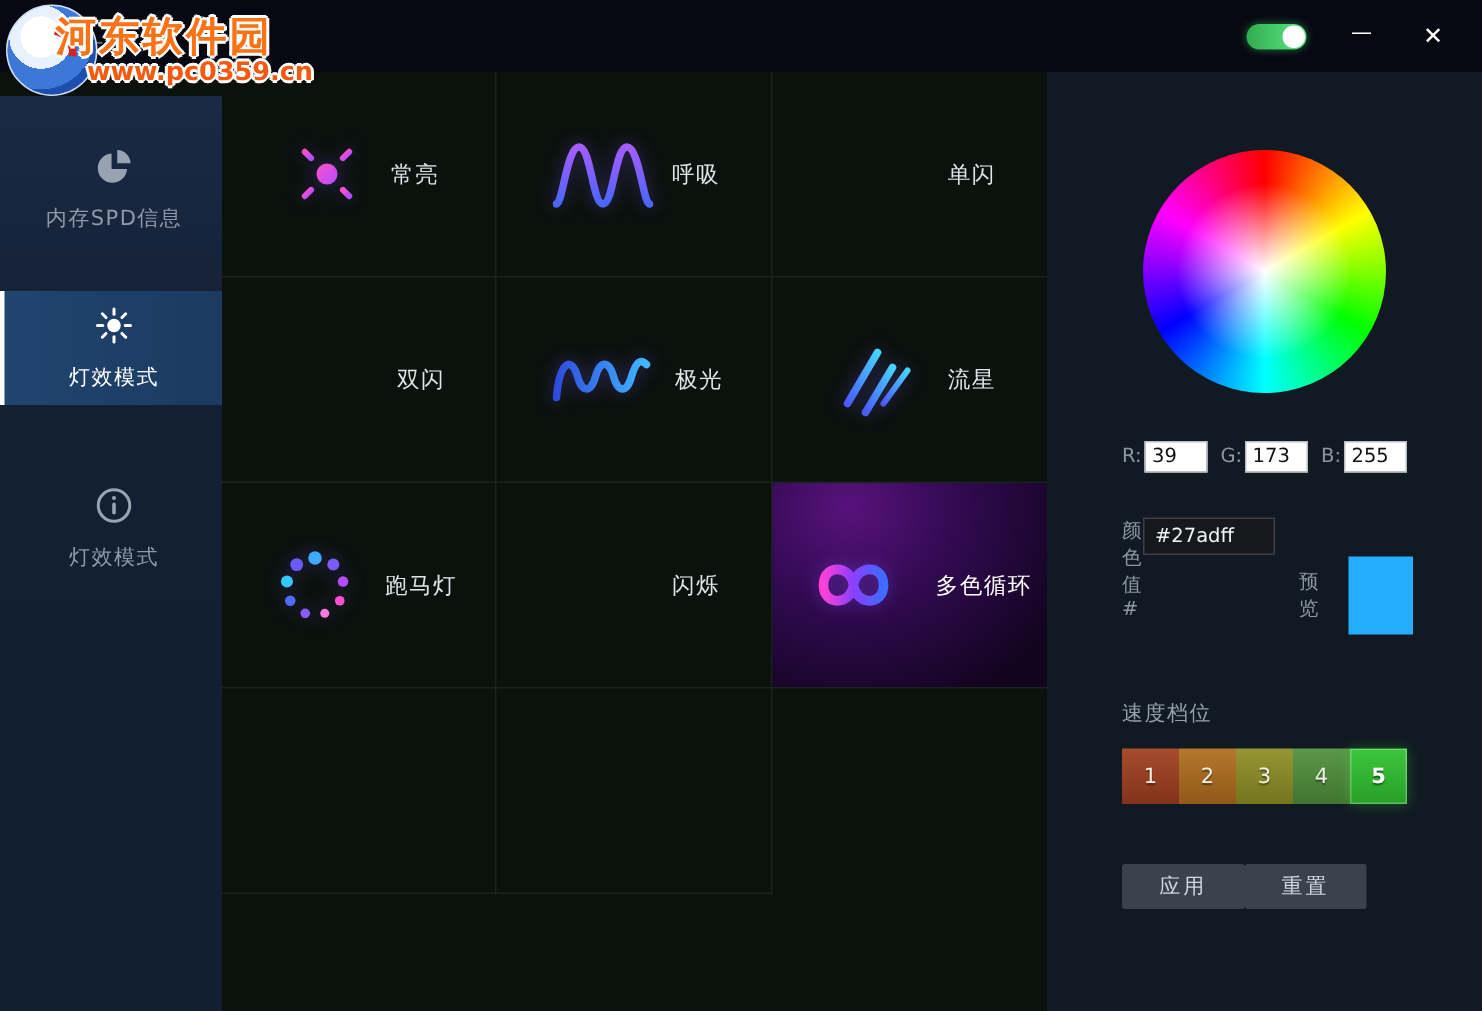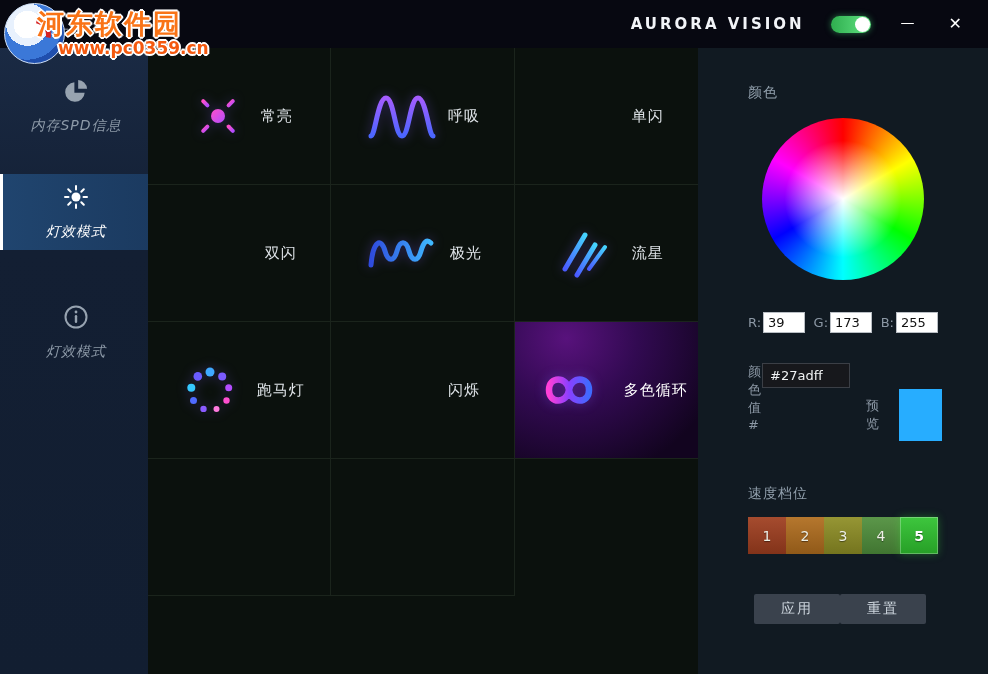--- a/index.html
+++ b/index.html
@@ -23,21 +23,21 @@
     background:radial-gradient(circle at 38% 35%, #ffffff 0 26%, #e8f1fd 26% 40%, #3b78d8 40% 66%, #1f4fae 66% 100%);
     border:1px solid #cfe0f7; }
   .wm-badge::after { content:""; position:absolute; left:12px; top:14px; width:24px; height:24px; border-radius:50%;
     border:5px solid transparent; border-right-color:#d62222; transform:rotate(-35deg); }
   .wm-name { position:absolute; left:37px; top:6px; font-size:27px; font-weight:bold; color:#f97316; letter-spacing:2px;
     text-shadow:-2px 0 0 #fff,2px 0 0 #fff,0 -2px 0 #fff,0 2px 0 #fff,-1px -1px 0 #fff,1px 1px 0 #fff,1px -1px 0 #fff,-1px 1px 0 #fff; }
   .wm-url { position:absolute; left:58px; top:38px; font-size:17px; font-weight:bold; color:#f4590f;
     text-shadow:-2px 0 0 #fff,2px 0 0 #fff,0 -2px 0 #fff,0 2px 0 #fff,-1px -1px 0 #fff,1px 1px 0 #fff,1px -1px 0 #fff,-1px 1px 0 #fff; }
 
   
-  .sidebar { position:absolute; left:0; top:44px; width:152px; bottom:0; background:linear-gradient(#1a2a44,#131f33 32%,#121e31);font-style:italic; }
+  .sidebar { position:absolute; left:0; top:64px; width:152px; bottom:0; background:linear-gradient(#1a2a44,#131f33 32%,#121e31); }
   .side-item { position:relative; height:76px; display:flex; flex-direction:column; align-items:center; justify-content:center; gap:9px; cursor:pointer; color:#8d9aa8; }
   .side-item .side-label { font-size:14px; letter-spacing:1px; }
   .side-item.first { margin-top:24px; }
   .side-item.active { margin-top:30px; background:linear-gradient(90deg,#20456f,#1b3a60); color:#ffffff; }
   .side-item.active::before { content:""; position:absolute; left:0; top:0; width:3px; height:100%; background:#fff; }
   .side-item.last { margin-top:44px; }
 
   
   .modes { position:absolute; left:148px; top:48px; width:550px; bottom:0; background:#0b110d;
     display:grid; grid-template-columns:repeat(3,1fr); grid-auto-rows:137px; align-content:start; }
@@ -67,32 +67,31 @@
   .hex-label { font-size:13px; color:#8b97a4; margin-bottom:9px; letter-spacing:1px; }
   .hex-input { width:88px; height:25px; background:#17181c; border:1px solid #3b3f46; color:#f0f2f4; font-size:13px; padding:0 7px; font-family:inherit; }
   .preview-group { margin-left:16px; height:52px; display:flex; align-items:center; }
   .preview-label { font-size:13px; color:#8b97a4; margin-right:10px; letter-spacing:1px; }
   .swatch { width:52px; height:52px; }
   .speed-label { margin-top:44px; font-size:14px; color:#92a0ad; letter-spacing:1px; }
   .speed-row { margin-top:14px; display:flex; width:190px; }
   .speed-btn { flex:1; height:37px; display:flex; align-items:center; justify-content:center; font-size:14px; color:#eef0e6; cursor:pointer;
     background-image:linear-gradient(rgba(255,255,255,.07), rgba(0,0,0,.18)); text-shadow:0 1px 1px rgba(0,0,0,.45); }
   .speed-btn.sel { color:#ffffff; font-weight:bold; box-shadow:inset 0 0 0 1px rgba(255,255,255,.28), 0 0 8px rgba(60,220,60,.35); }
-  .actions { margin-top:40px; display:flex; justify-content:flex-end; width:178px; }
+  .actions { margin-top:40px; display:flex; justify-content:space-between; width:163px; }
   .action-btn { width:86px; height:30px; background:#3a424d; color:#cfd7df; font-size:14px; display:flex; align-items:center; justify-content:center; border-radius:2px; cursor:pointer; letter-spacing:2px; }
 </style>
 </head>
 <body>
 
 <div class="app">
 
   <div class="titlebar">
     <div class="logo">GALAX</div>
     <div class="titlebar-right">
-      <span class="app-title">AURORA VISION</span>
       <div class="toggle">
         <div class="toggle-knob"></div>
       </div>
       <div class="win-btn min">—</div>
       <div class="win-btn">✕</div>
     </div>
   </div>
 
   <div class="watermark">
     <div class="wm-badge"></div>
@@ -319,21 +318,20 @@
         </svg>
       </span>
       <span class="tile-label">多色循环</span>
     </div>
 
     <div class="tile empty"></div>
     <div class="tile empty"></div>
   </div>
 
   <div class="right-panel">
-    <div class="panel-title">颜色</div>
 
     <div class="wheel"></div>
 
     <div class="rgb-row">
       <div class="rgb-group">
         <span class="rgb-label">R:</span>
         <input class="rgb-input" type="text" value="39" style="">
       </div>
       <div class="rgb-group">
         <span class="rgb-label">G:</span>

